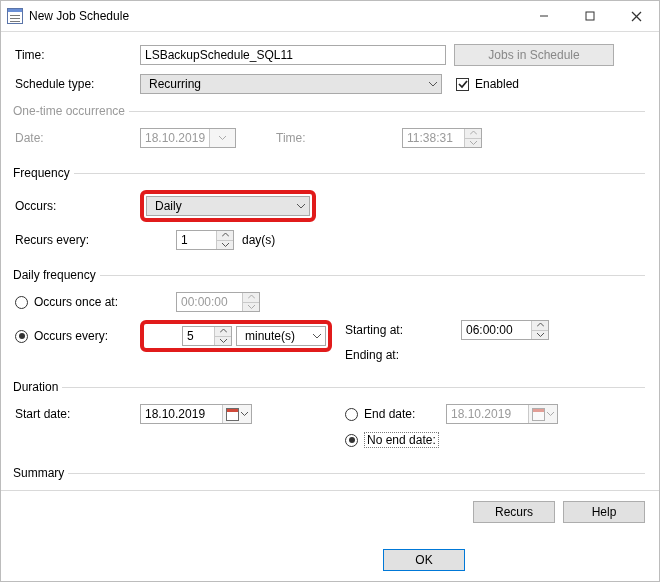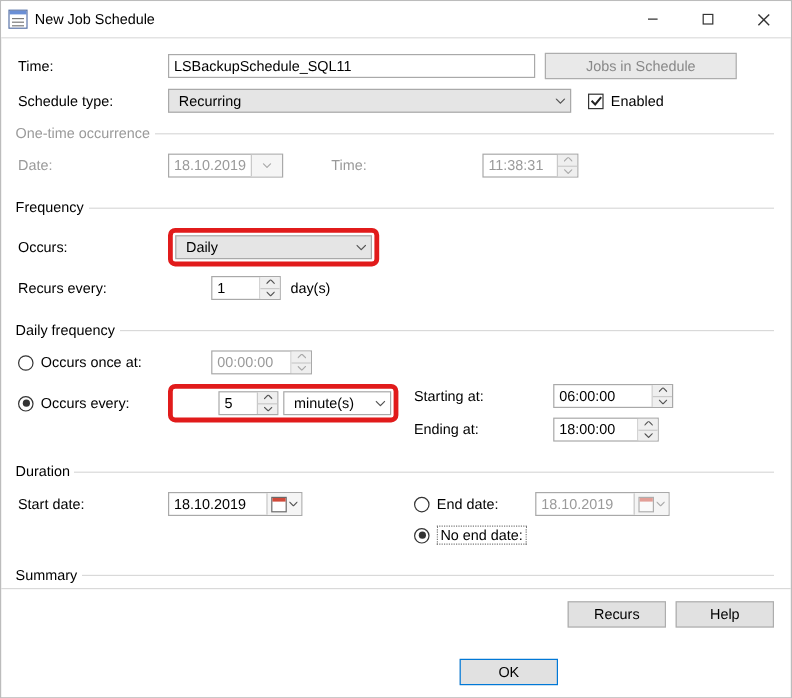--- a/index.html
+++ b/index.html
@@ -208,21 +208,21 @@
   <div class="body">
 
     <div class="row">
       <span class="lbl">Time:</span>
       <input type="text" class="txt" value="LSBackupSchedule_SQL11" style="">
       <button class="btn jobs-btn">Jobs in Schedule</button>
     </div>
 
     <div class="row">
       <span class="lbl">Schedule type:</span>
-      <div class="combo" style="width:336px">
+      <div class="combo" style="width:302px">
         <span class="combo-text">Recurring</span>
         <span class="combo-arrow">
           <svg width="8" height="5">
               <polyline points="0,0 4,4 8,0" fill="none" stroke="#555" stroke-width="1"></polyline>
             </svg>
         </span>
       </div>
       <label class="chk">
         <span class="chkbox">
           <svg width="10" height="9">
@@ -353,53 +353,38 @@
                       <polyline points="0,0 4,4 8,0" fill="none" stroke="#555"></polyline>
                     </svg>
                 </span>
               </span>
             </span>
           </div>
         </div>
         <div class="right">
           <div class="row">
             <span class="sub-lbl-r">Starting at:</span>
-            <span class="spin" style="width:100px">
+            <span class="spin" style="width:88px">
               <span class="spin-val">06:00:00</span>
               <span class="spin-btns">
                 <span class="sbtn">
                     <svg width="7" height="4">
                       <polyline points="0,3.5 3.5,0 7,3.5" fill="none" stroke="#555"></polyline>
                     </svg>
                   </span>
                 <span class="sbtn">
                     <svg width="7" height="4">
                       <polyline points="0,0 3.5,3.5 7,0" fill="none" stroke="#555"></polyline>
                     </svg>
                   </span>
               </span>
             </span>
           </div>
           <div class="row">
             <span class="sub-lbl-r">Ending at:</span>
-            <span class="spin" style="width:88px">
-              <span class="spin-val">18:00:00</span>
-              <span class="spin-btns">
-                <span class="sbtn">
-                    <svg width="7" height="4">
-                      <polyline points="0,3.5 3.5,0 7,3.5" fill="none" stroke="#555"></polyline>
-                    </svg>
-                  </span>
-                <span class="sbtn">
-                    <svg width="7" height="4">
-                      <polyline points="0,0 3.5,3.5 7,0" fill="none" stroke="#555"></polyline>
-                    </svg>
-                  </span>
-              </span>
-            </span>
           </div>
         </div>
       </div>
     </fieldset>
 
     <fieldset class="group">
       <legend>Duration</legend>
       <div class="two-col">
         <div class="left">
           <div class="row">

